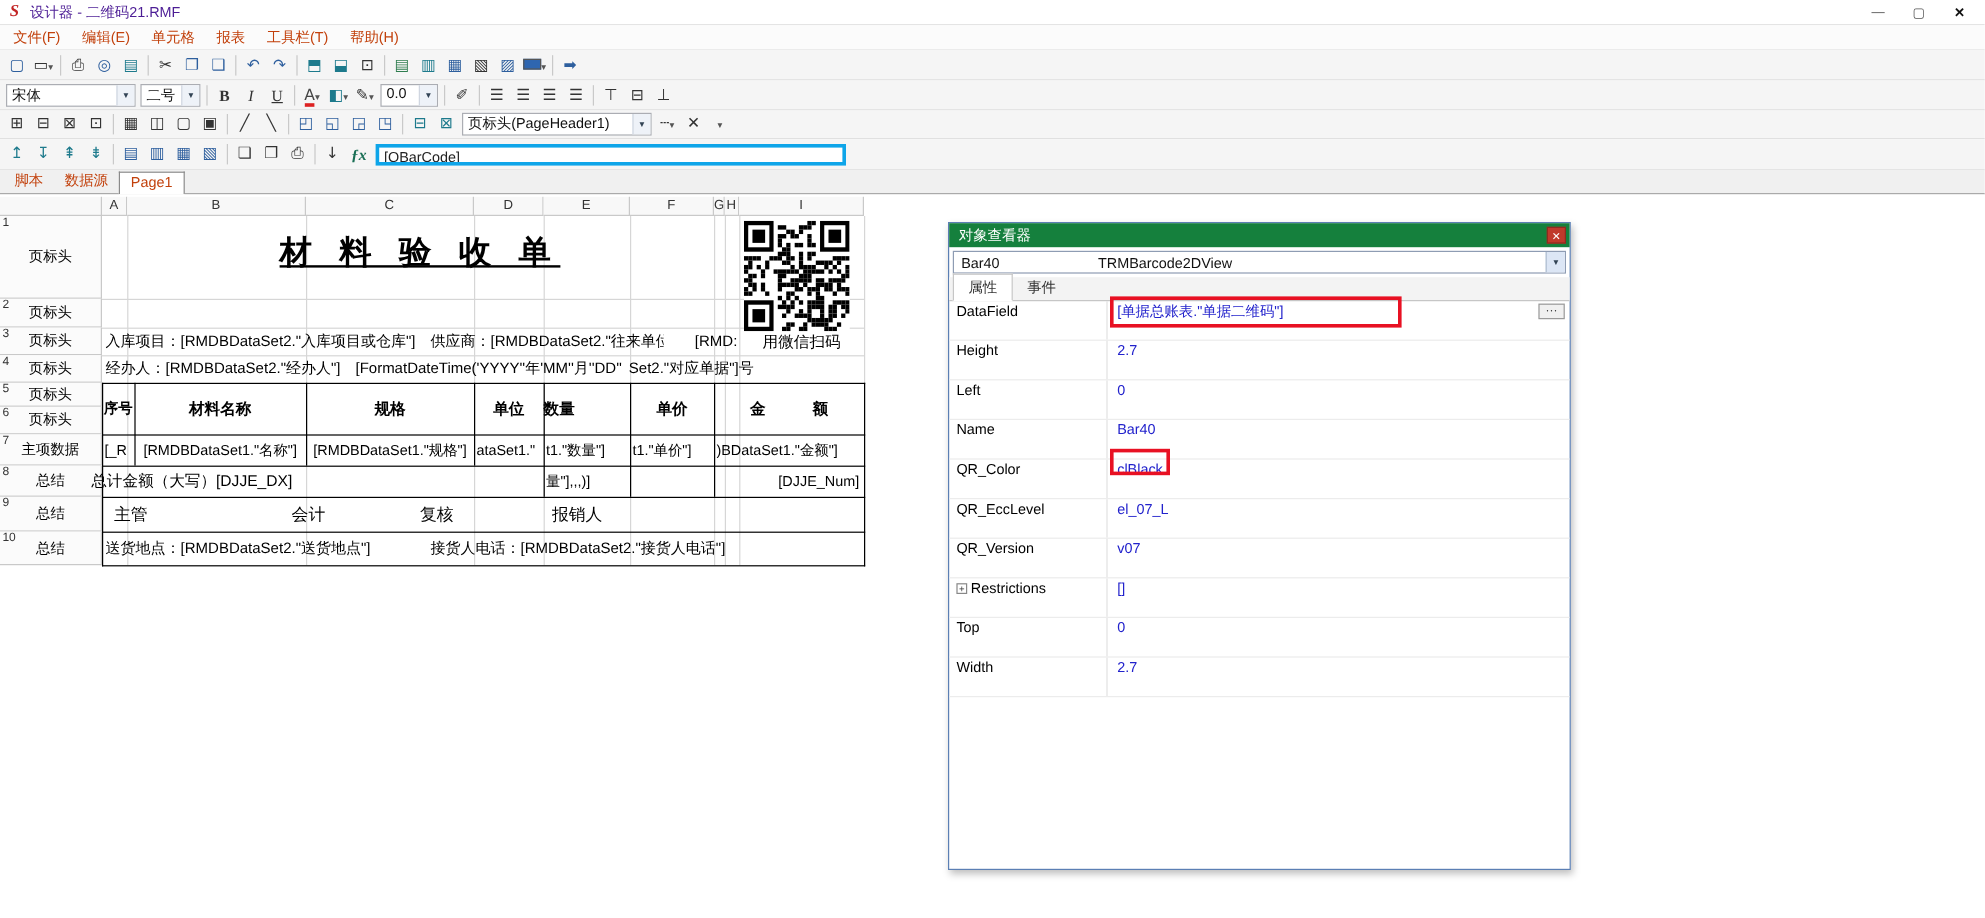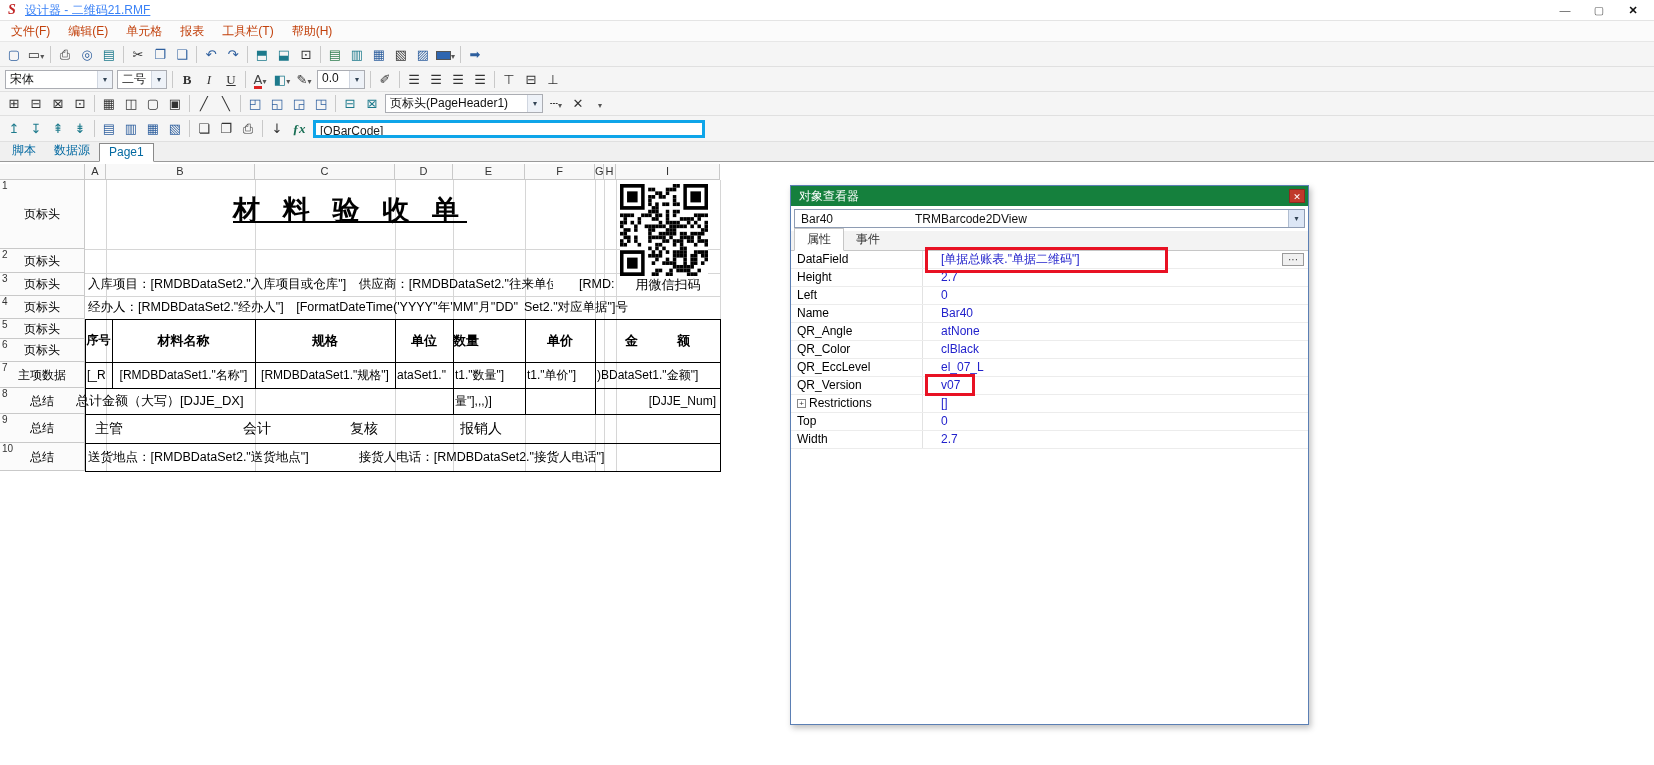--- a/index.html
+++ b/index.html
@@ -3,21 +3,21 @@
 <meta charset="utf-8">
 <style>
   * { margin:0; padding:0; box-sizing:border-box; }
   html,body { width:1654px; height:765px; overflow:hidden; background:#fff;
     font-family:"Liberation Sans", sans-serif; font-size:12px; color:#222; }
   body { display:flex; flex-direction:column; }
 
   
   .titlebar { height:21px; display:flex; align-items:center; background:#fff; padding:0 4px; border-bottom:1px solid #e4e4e4; }
   .appicon { width:16px; text-align:center; color:#c22525; font-family:"Liberation Serif",serif; font-weight:bold; font-style:italic; font-size:14px; margin-right:5px; }
-  .wtitle { color:#3b82f6;text-decoration:underline; }
+  .wtitle { color:#4c1d95; }
   .tspace { flex:1; }
   .winbtn { width:34px; text-align:center; color:#555; font-size:11px; }
   .winbtn.close { color:#111; font-weight:bold; }
 
   .menubar { height:21px; display:flex; align-items:center; background:#fbfbfb; border-bottom:1px solid #e7e7e7; padding-left:2px; }
   .menu-item { padding:0 9px; line-height:21px; color:#c2410c; }
 
   
   .tbrow { display:flex; align-items:center; background:#f5f5f5; border-bottom:1px solid #e0e0e0; padding-left:3px; }
   .tbrow1 { height:25px; } .tbrow2 { height:25px; } .tbrow3 { height:24px; } .tbrow4 { height:26px; }
@@ -31,21 +31,21 @@
   .bold-b { font-weight:bold; font-family:"Liberation Serif",serif; }
   .ital-i { font-style:italic; font-family:"Liberation Serif",serif; }
   .und-u { text-decoration:underline; font-family:"Liberation Serif",serif; }
   .fc { display:inline-block; line-height:12px; border-bottom:3px solid #d22; }
   .swatch { display:inline-block; width:15px; height:9px; background:#2f66b0; border:1px solid #555; vertical-align:middle; }
   .formula { width:392px; height:18px; border:3px solid #0ea5e9; background:#fff; padding:0 4px; line-height:16px; margin-left:3px; text-align:left; overflow:hidden; white-space:nowrap; }
   .fx { font-family:"Liberation Serif",serif; font-style:italic; font-weight:bold; color:#1a6f55; }
 
   
   .tabstrip { height:20px; background:#f0f0f0; border-bottom:1px solid #9a9a9a; display:flex; align-items:flex-end; padding-left:3px; }
-  .dtab { padding:1px 9px 2px 9px; color:#0369a1; }
+  .dtab { padding:1px 9px 2px 9px; color:#c2410c; }
   .dtab.active { background:#fff; border:1px solid #8a8a8a; border-bottom:1px solid #fff; margin-bottom:-1px; }
 
   
   .workspace { flex:1; position:relative; background:#fff; overflow:hidden; }
   .design { position:absolute; left:0; top:2px; width:740px; height:330px; }
   .corner,.colhdr { position:absolute; top:0; height:16px; background:#f8f8f8; border-right:1px solid #c9c9c9; border-bottom:1px solid #c9c9c9; font-size:11px; line-height:15px; text-align:center; color:#333; overflow:hidden; }
   .rowhdr { position:absolute; left:0; width:85px; background:#fbfbfb; border-right:1px solid #c9c9c9; border-bottom:1px solid #c9c9c9; }
   .rownum { position:absolute; left:2px; top:0; font-size:10px; color:#333; }
   .bandlbl { position:absolute; left:0; right:0; top:50%; transform:translateY(-50%); text-align:center; color:#000; }
   .gv { position:absolute; width:1px; top:16px; height:291px; background:#d6d6d6; z-index:1; }
@@ -64,21 +64,21 @@
   .insp-title { height:20px; color:#fff; line-height:20px; padding-left:8px; position:relative; }
   .insp-close { position:absolute; right:3px; top:3px; width:16px; height:14px; background:#c0392b; color:#fff; font-size:9px; line-height:14px; text-align:center; border:1px solid #8f2a1f; }
   .insp-selector { margin:3px 3px 0 3px; height:19px; border:1px solid #8e9cb3; background:#fff; display:flex; align-items:center; }
   .sel-name { padding-left:6px; width:120px; color:#111; }
   .sel-class { flex:1; color:#111; }
   .sel-arrow { width:16px; align-self:stretch; line-height:17px; text-align:center; background:#dce6f5; border-left:1px solid #b0bdd0; font-size:8px; color:#345; }
   .insp-tabs { margin-top:3px; height:20px; display:flex; align-items:flex-end; border-bottom:1px solid #c6c6c6; background:#f3f3f3; padding-left:3px; }
   .itab { padding:2px 12px; color:#333; }
   .itab.active { background:#fff; border:1px solid #c6c6c6; border-bottom-color:#fff; margin-bottom:-1px; }
   .prop-grid { position:relative; }
-  .prow { position:relative; display:flex; height:18px; line-height:17px; border-bottom:1px solid #ececec;gap:10px; }
+  .prow { position:relative; display:flex; height:33px; line-height:17px; border-bottom:1px solid #ececec; }
   .pname { width:132px; padding-left:6px; border-right:1px solid #e2e2e2; color:#000; overflow:hidden; white-space:nowrap; }
   .pval { flex:1; padding-left:8px; color:#2222cc; overflow:hidden; white-space:nowrap; }
   .pbtn { position:absolute; right:4px; top:2px; width:22px; height:13px; line-height:11px; text-align:center; border:1px solid #9a9a9a; background:#f0f0f0; color:#333; font-size:10px; }
   .expbox { display:inline-block; width:9px; height:9px; border:1px solid #888; font-size:8px; line-height:8px; text-align:center; margin:0 3px 1px 0; color:#333; background:#fff; vertical-align:middle; }
   .redbox { position:absolute; border:3px solid #e81123; z-index:12; pointer-events:none; }
 </style>
 </head>
 <body>
 
 <div class="titlebar">
@@ -585,24 +585,20 @@
       </div>
       <div class="prow">
         <span class="pname">Left</span>
         <span class="pval">0</span>
       </div>
       <div class="prow">
         <span class="pname">Name</span>
         <span class="pval">Bar40</span>
       </div>
       <div class="prow">
-        <span class="pname">QR_Angle</span>
-        <span class="pval">atNone</span>
-      </div>
-      <div class="prow">
         <span class="pname">QR_Color</span>
         <span class="pval">clBlack</span>
       </div>
       <div class="prow">
         <span class="pname">QR_EccLevel</span>
         <span class="pval">el_07_L</span>
       </div>
       <div class="prow">
         <span class="pname">QR_Version</span>
         <span class="pval">v07</span>

